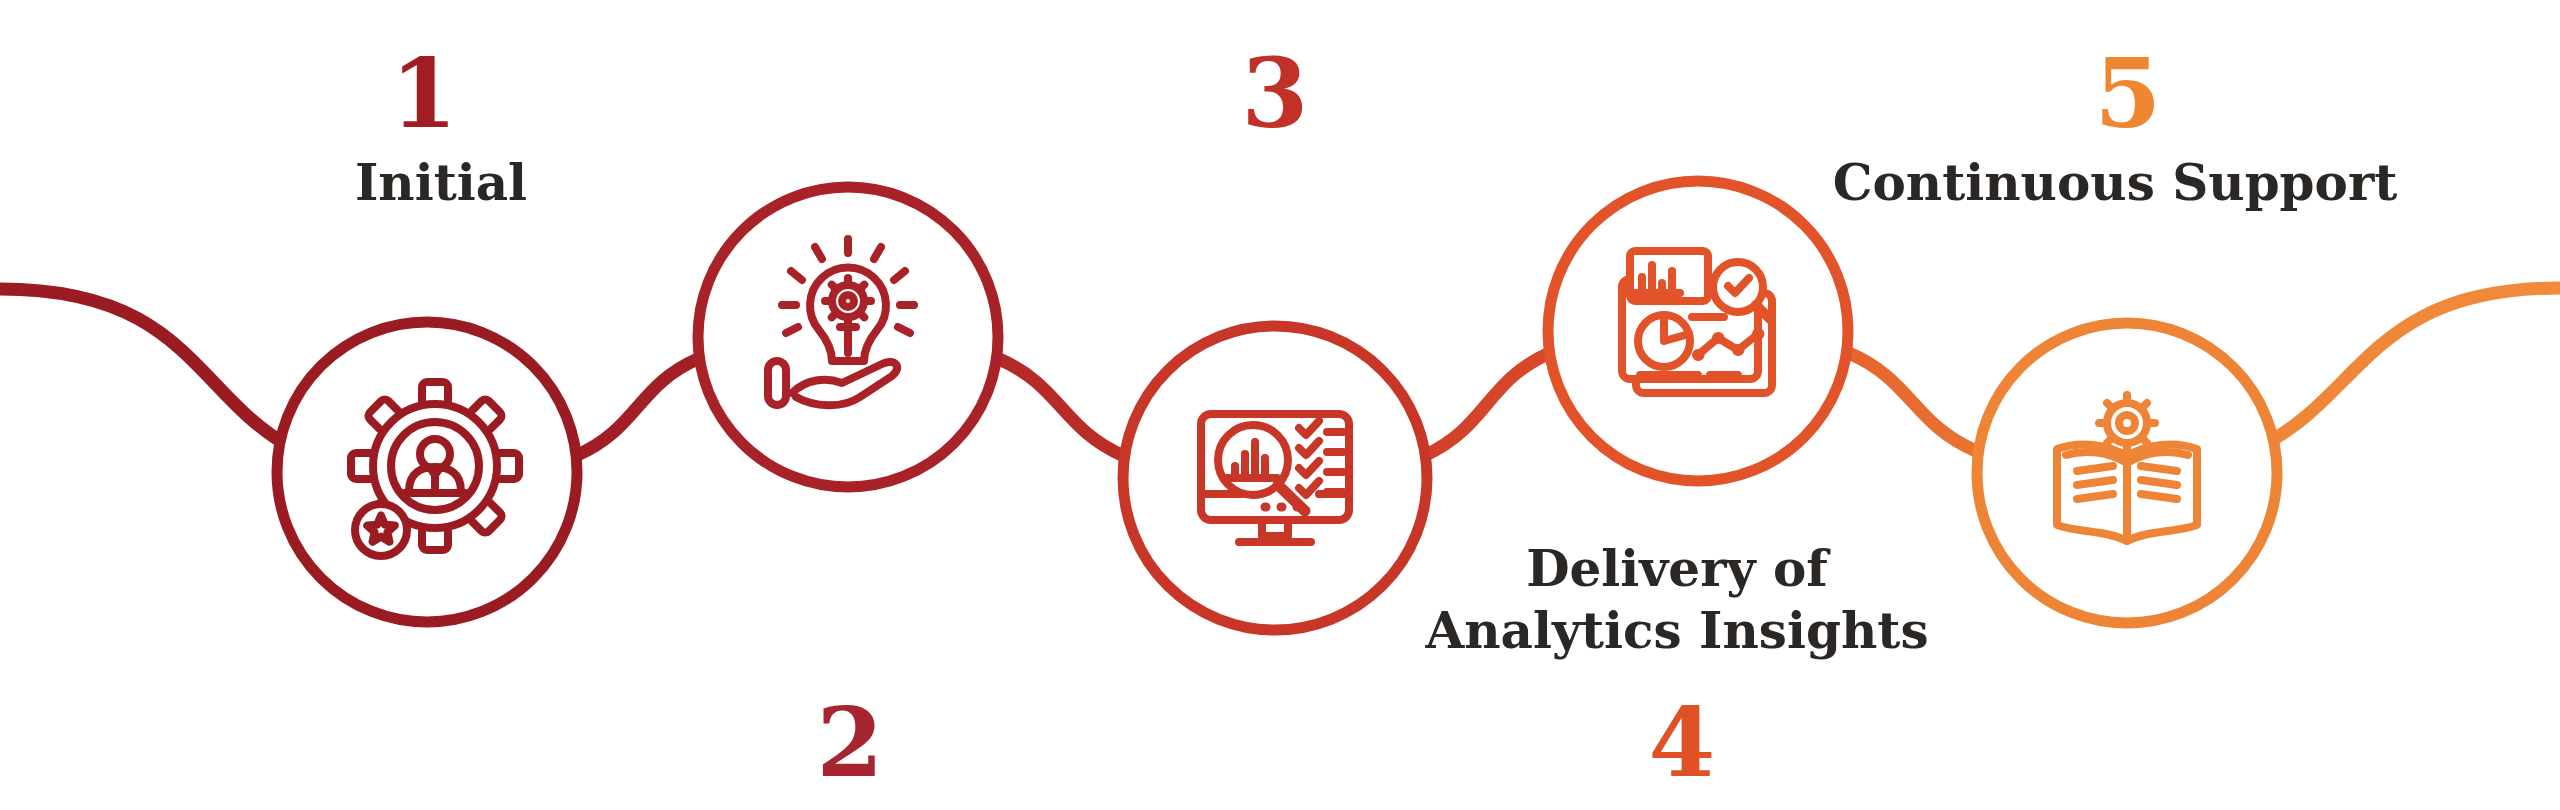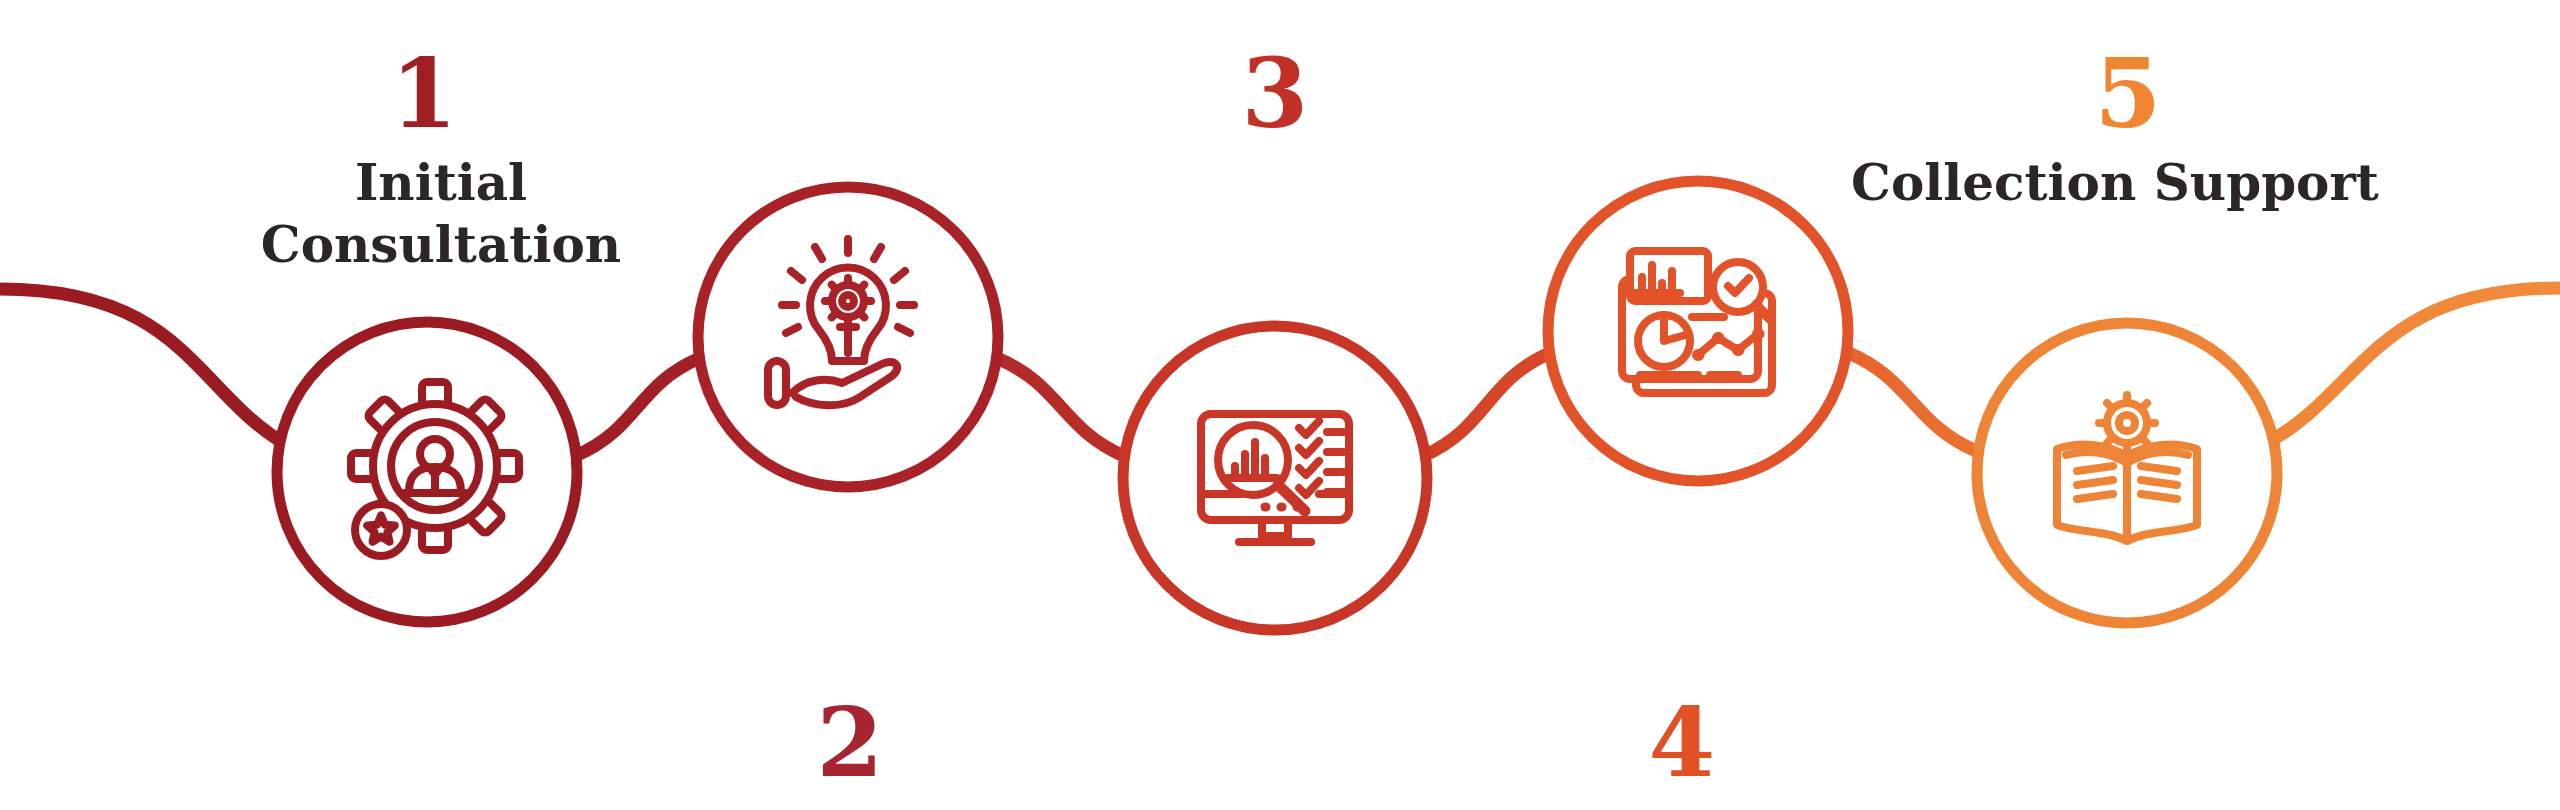--- a/index.html
+++ b/index.html
@@ -147,27 +147,30 @@
           <circle r="20" fill="#ffffff"></circle>
           <circle r="8"></circle>
         </g>
       </g>
     </g>
   </svg>
 
   <div class="step-number" style="left: 424px; top: 46px; color: rgb(161, 29, 36);">1</div>
   <div class="step-label" style="left: 441px; top: 152px; color: rgb(43, 39, 37); text-align: center;">
     <div>Initial</div>
-    <div>Consultation</div>
   </div>
 
   <div class="step-number" style="left: 850px; top: 695px; color: rgb(167, 36, 49);">2</div>
 
   <div class="step-number" style="left: 1275px; top: 46px; color: rgb(194, 49, 39);">3</div>
 
+  <div class="step-label" style="left: 1677px; top: 538px; color: rgb(43, 39, 37);">
+    <div>Delivery of</div>
+    <div>Analytics Insights</div>
+  </div>
   <div class="step-number" style="left: 1682px; top: 695px; color: rgb(224, 82, 38);">4</div>
 
   <div class="step-number" style="left: 2128px; top: 46px; color: rgb(240, 134, 47);">5</div>
   <div class="step-label" style="left: 2115px; top: 152px; color: rgb(43, 39, 37);">
-    <div>Collection Support</div>
+    <div>Continuous Support</div>
   </div>
 
 </div>
 
 </body></html>

